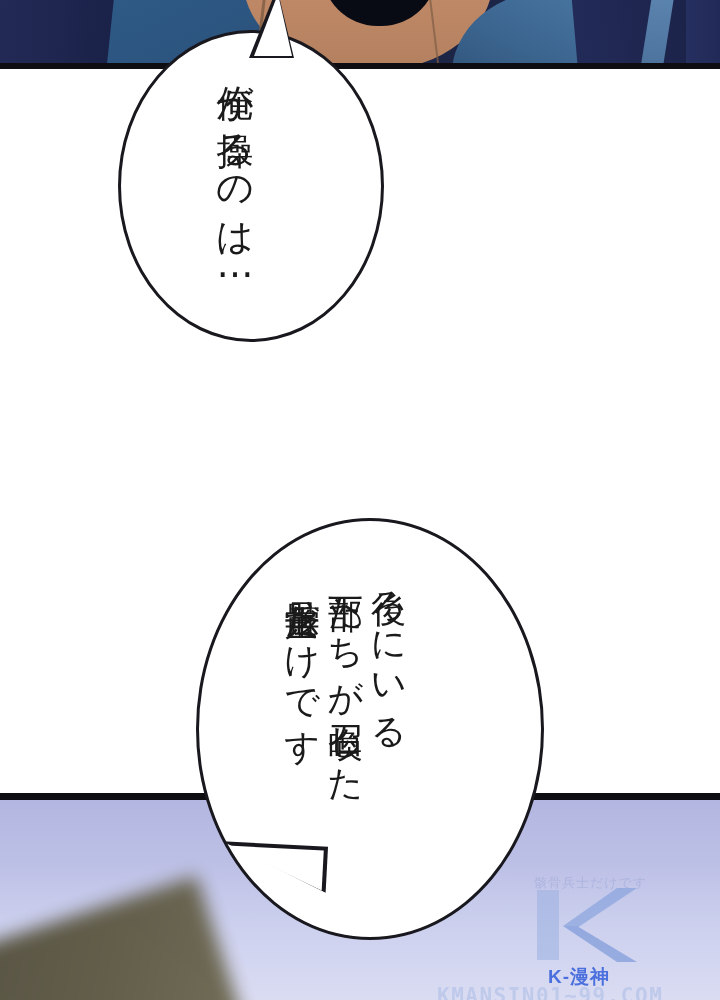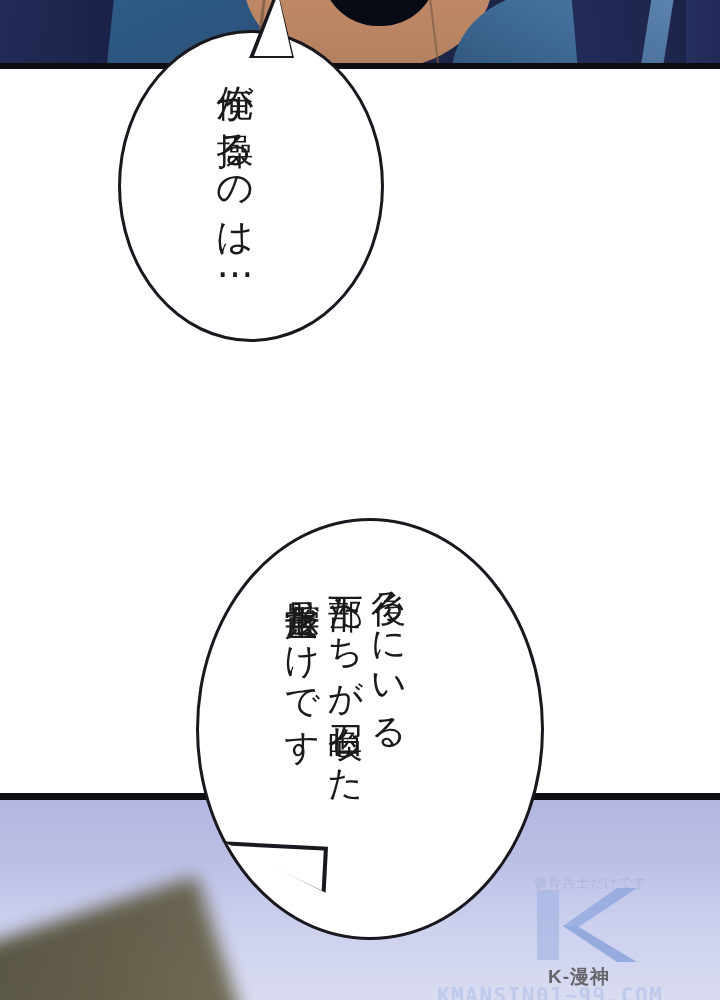--- a/index.html
+++ b/index.html
@@ -170,21 +170,21 @@
     left: 103px; top: 18px;
     width: 108px; height: 78px;
     opacity: .6;
   }
   .wm-brand {
     position: absolute;
     left: 118px; top: 96px;
     font-size: 19px;
     font-weight: bold;
     letter-spacing: 1px;
-    color: #404040;
+    color: #1d4ed8;
     opacity: .75;
     white-space: nowrap;
   }
   .wm-url {
     position: absolute;
     left: 7px; top: 116px;
     font-family: "DejaVu Sans Mono", monospace;
     font-size: 21px;
     font-weight: bold;
     letter-spacing: 1.5px;

